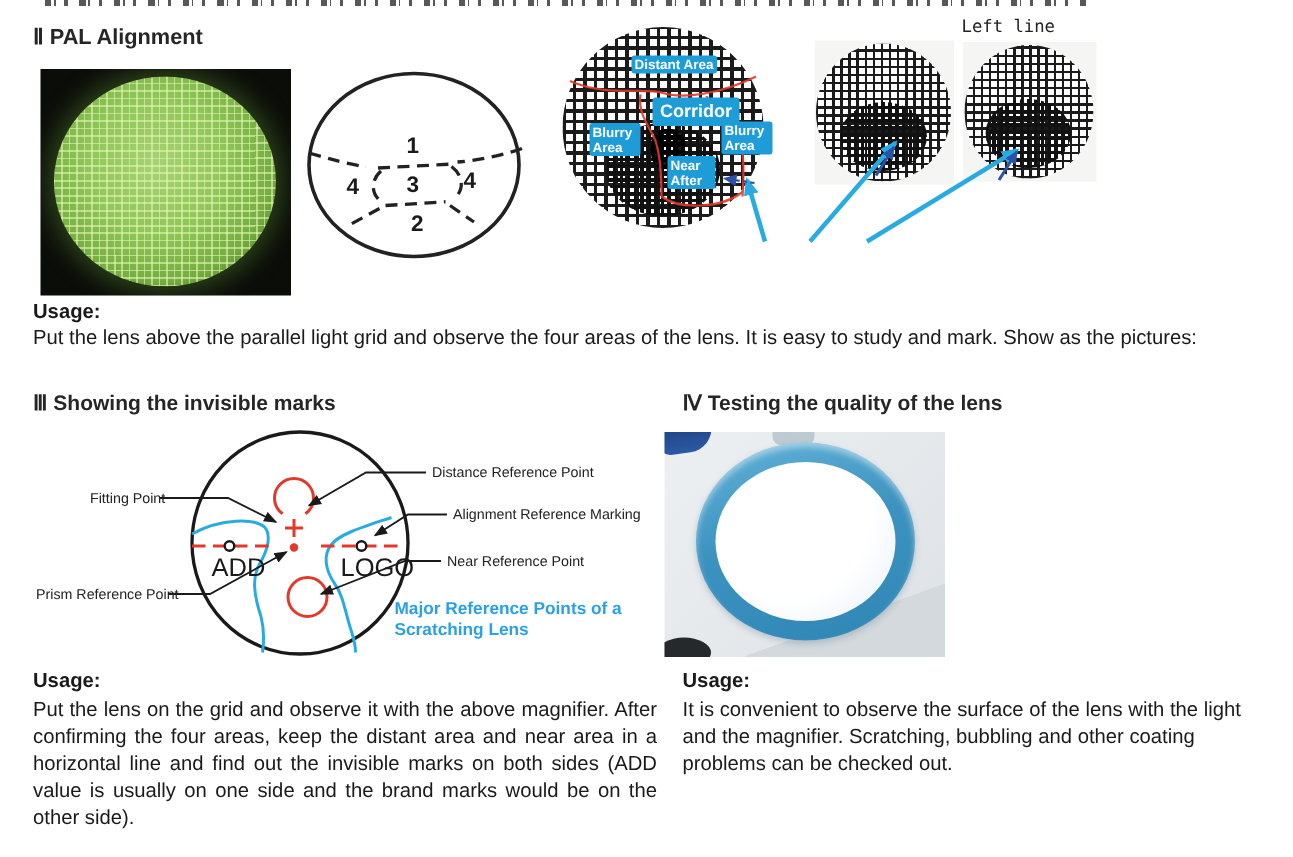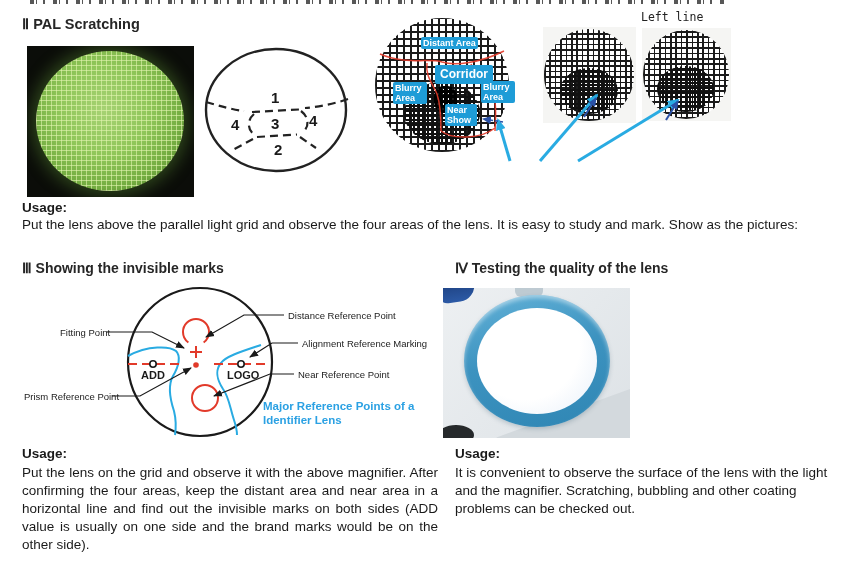--- a/index.html
+++ b/index.html
@@ -58,21 +58,21 @@
     background:linear-gradient(180deg,#c6dc5b 0%,#98cb44 35%,#7cbd35 100%);
     border:2px solid #a3c4cf;border-radius:13px;
     box-shadow:inset 0 2px 2px rgba(255,255,255,.55), inset 0 -3px 5px rgba(90,150,40,.4);
     color:#fff;font-size:8.5px;letter-spacing:-0.2px;font-weight:600;line-height:13px;
     padding:7px 0 0 15px;z-index:2;}
   .callout span{display:block;white-space:nowrap;}
 
   
   .ref-diagram{left:24px;top:286px;width:412px;height:156px;}
   .ref-label{position:absolute;font-size:9.5px;color:#222;white-space:nowrap;}
-  .ref-brand{position:absolute;font-size:11px;font-weight:700;color:#1a1a1a;}
+  .ref-brand{position:absolute;font-size:17px;font-weight:400;color:#1a1a1a;}
   .ref-caption{position:absolute;font-size:11.5px;font-weight:700;color:#2ba1e3;white-space:nowrap;text-align:right;}
 
   
   .photo-quality{left:443px;top:288px;width:187px;height:150px;overflow:hidden;
     background:linear-gradient(135deg,#edf0f2 0%,#dde2e6 100%);}
   .ring{position:absolute;left:21px;top:7px;width:146px;height:132px;border-radius:50%;
     background:linear-gradient(165deg,#63b2d8 0%,#3d93c0 45%,#2f86b4 100%);
     box-shadow:inset 0 3px 4px rgba(255,255,255,.45), 0 2px 4px rgba(60,90,110,.25);}
   .ring-inner{position:absolute;left:13px;top:13px;right:13px;bottom:13px;border-radius:50%;
     background:radial-gradient(circle at 40% 35%, #ffffff 55%, #eef4fb 85%, #dfe9f5 100%);}
@@ -87,21 +87,21 @@
   .para-right{left:455px;top:464px;width:394px;line-height:18px;}
   svg{display:block;}
 </style>
 </head>
 <body>
 
 <div class="page">
 
   <div class="abs crop-line"></div>
 
-  <div class="abs h2" style="left:22px;top:16px;">Ⅱ PAL Scratching</div>
+  <div class="abs h2" style="left:22px;top:16px;">Ⅱ PAL Alignment</div>
 
   <div class="abs photo-green">
     <div class="green-circle"></div>
   </div>
 
   <div class="abs zone-diagram">
     <svg width="150" height="135" viewBox="0 0 150 135">
       <ellipse cx="74" cy="68" rx="70" ry="61" fill="none" stroke="#222" stroke-width="2.4"></ellipse>
       <g fill="none" stroke="#222" stroke-width="2.2" stroke-dasharray="8 5">
         <path d="M4,60 C18,64 32,68 42,69"></path>
@@ -131,21 +131,21 @@
         <path d="M5,36 C30,47 55,40 67,44 C80,48 105,45 129,33"></path>
         <path d="M52,45 C50,58 58,66 62,76 C65,85 66,98 66,113"></path>
         <path d="M96,46 C100,58 112,64 118,74 C121,82 121,98 120,113"></path>
         <path d="M66,113 C78,122 106,121 120,110"></path>
       </g>
     </svg>
     <span class="blue-tag" style="left:46px;top:19px;">Distant Area</span>
     <span class="blue-tag corridor" style="left:60px;top:47px;">Corridor</span>
     <span class="blue-tag" style="left:18px;top:64px;width:30px;">Blurry Area</span>
     <span class="blue-tag" style="left:106px;top:63px;width:30px;">Blurry Area</span>
-    <span class="blue-tag" style="left:70px;top:86px;width:28px;">Near Show</span>
+    <span class="blue-tag" style="left:70px;top:86px;width:28px;">Near After</span>
   </div>
 
   <span class="abs mono-label" style="left:545px;top:10px;margin-top:44px;">Right lens</span>
   <span class="abs mono-label" style="left:641px;top:10px;">Left line</span>
 
   <div class="abs lens-photo" style="left:543px;top:27px;width:93px;height:96px;">
     <div class="lens-circle grid-small" style="left:1px;top:2px;width:90px;height:92px;">
       <div class="dense" style="left:18%;top:42%;width:64%;height:50%;"></div>
     </div>
   </div>
@@ -215,21 +215,21 @@
       </g>
     </svg>
     <span class="ref-label" style="left:36px;top:41px;">Fitting Point</span>
     <span class="ref-label" style="left:264px;top:24px;">Distance Reference Point</span>
     <span class="ref-label" style="left:278px;top:52px;">Alignment Reference Marking</span>
     <span class="ref-label" style="left:274px;top:83px;">Near Reference Point</span>
     <span class="ref-label" style="left:0px;top:105px;">Prism Reference Point</span>
     <span class="ref-brand" style="left:117px;top:83px;">ADD</span>
     <span class="ref-brand" style="left:203px;top:83px;">LOGO</span>
     <span class="ref-caption" style="left:239px;top:114px;">Major Reference Points of a</span>
-    <span class="ref-caption" style="left:239px;top:128px;">Identifier Lens</span>
+    <span class="ref-caption" style="left:239px;top:128px;">Scratching Lens</span>
   </div>
 
   <div class="abs photo-quality">
     <div class="navy-wedge"></div>
     <div class="gray-notch"></div>
     <div class="table-edge"></div>
     <div class="ring">
       <div class="ring-inner"></div>
     </div>
     <div class="dark-blob"></div>

